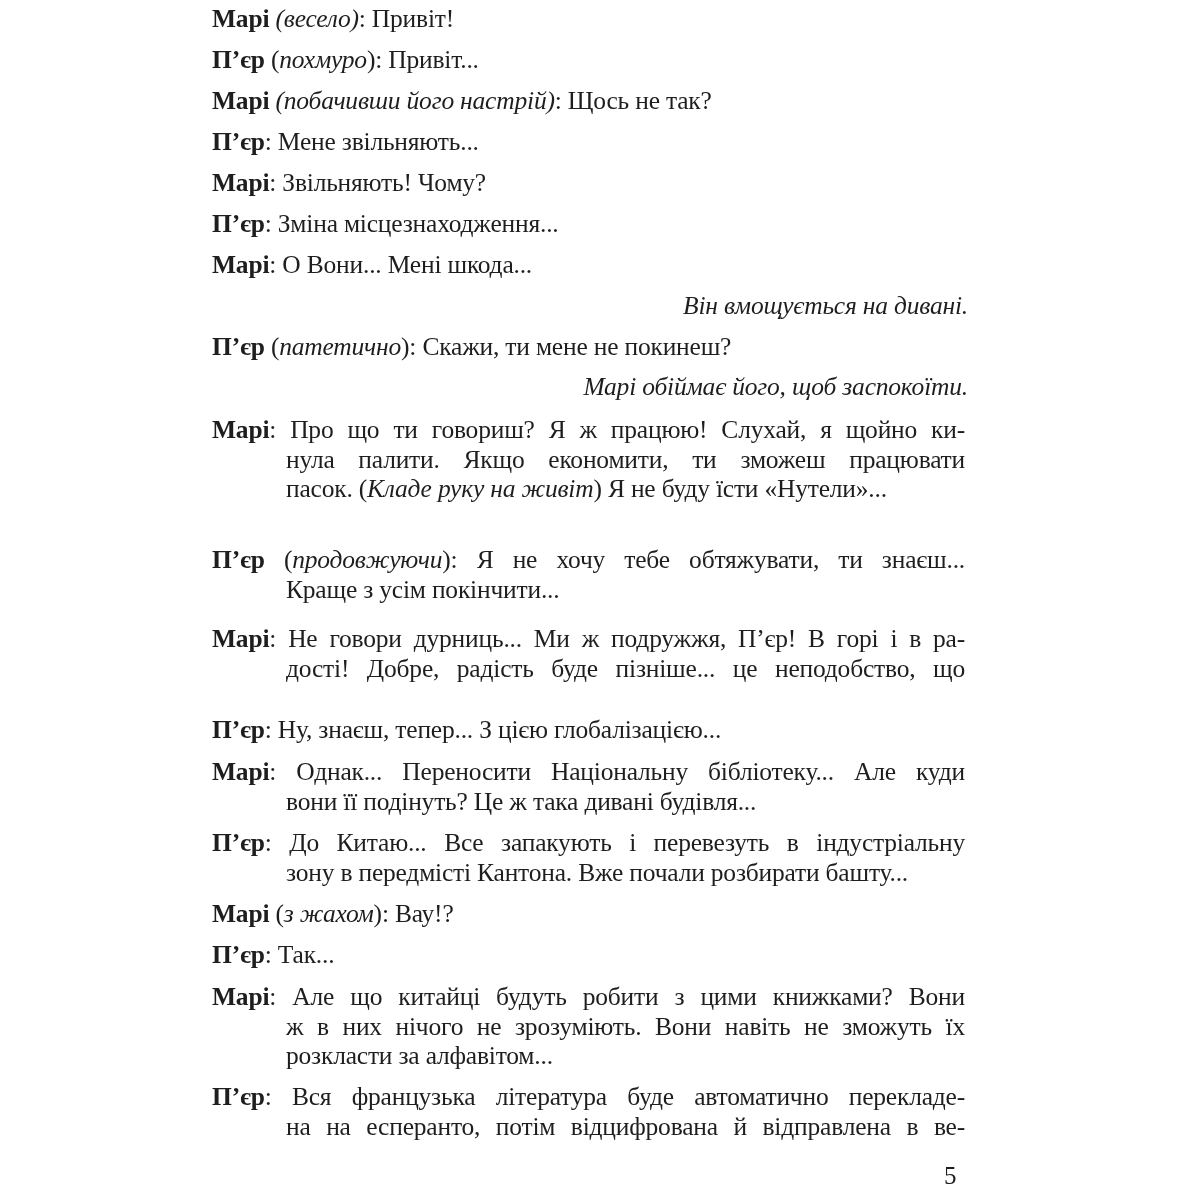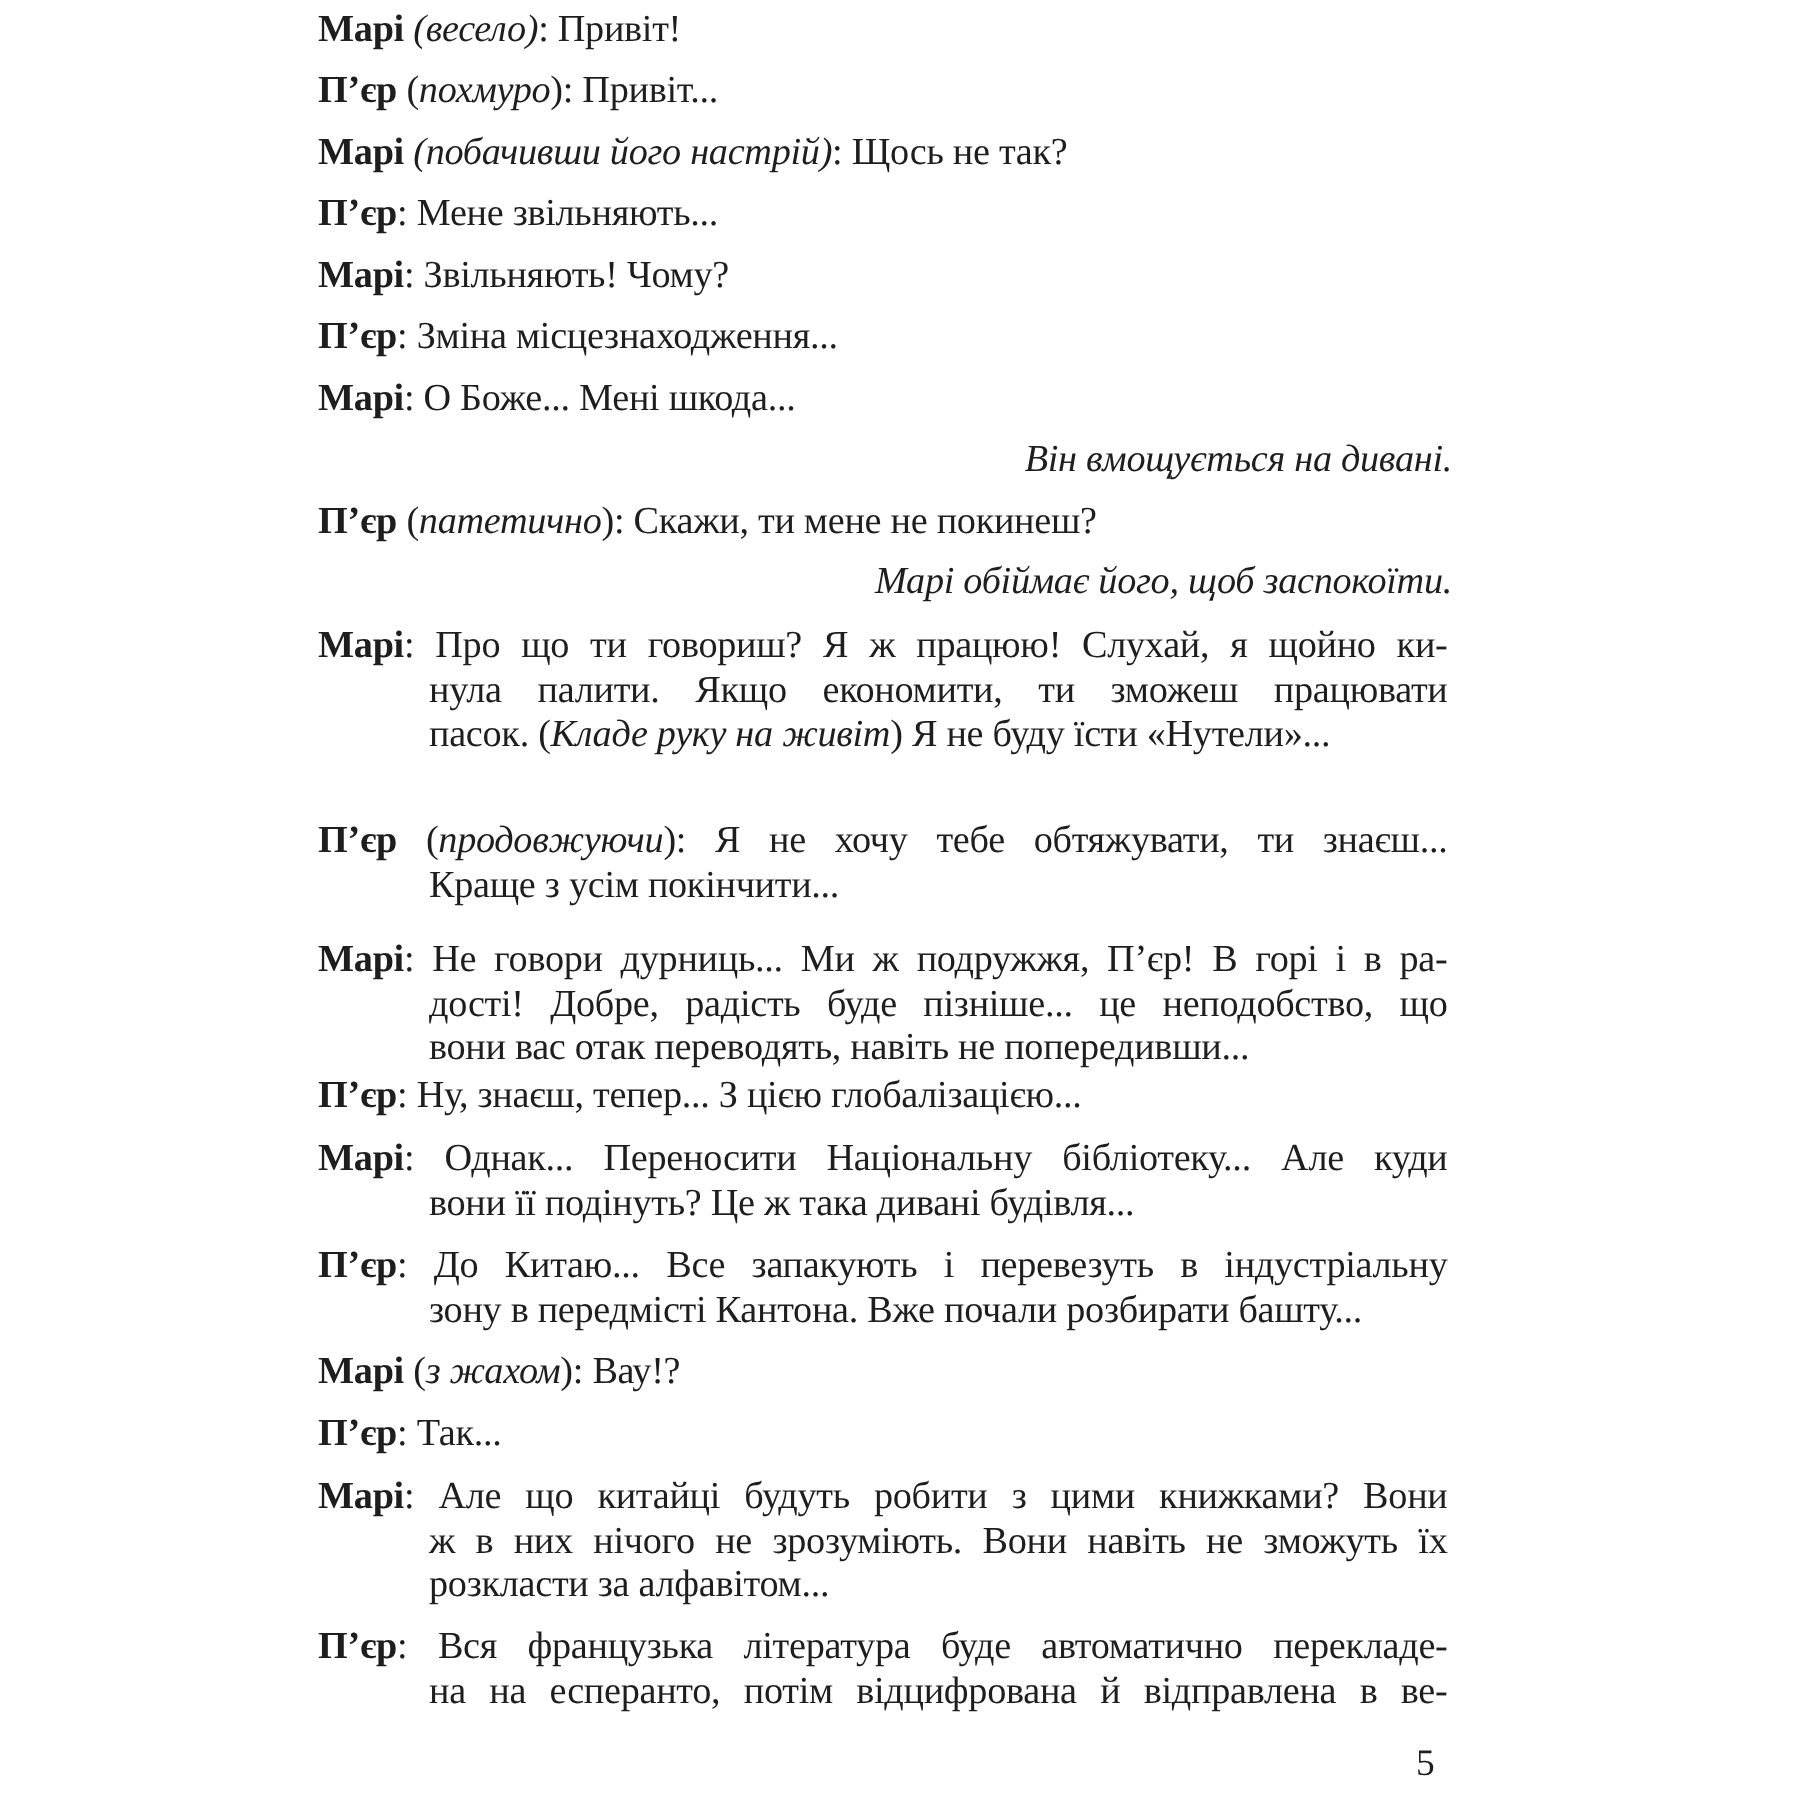--- a/index.html
+++ b/index.html
@@ -50,21 +50,21 @@
 
   <div class="line" style="top:168px">
     <span class="speaker">Марі</span><span>: Звільняють! Чому?</span>
   </div>
 
   <div class="line" style="top:209px">
     <span class="speaker">П’єр</span><span>: Зміна місцезнаходження...</span>
   </div>
 
   <div class="line" style="top:250px">
-    <span class="speaker">Марі</span><span>: О Боже... Мені шкода...</span>
+    <span class="speaker">Марі</span><span>: О Вони... Мені шкода...</span>
   </div>
 
   <div class="stage" style="top:291px">Він вмощується на дивані.</div>
 
   <div class="line" style="top:332px">
     <span class="speaker">П’єр</span>
     <span>(<span class="dir">патетично</span>)</span><span>: Скажи, ти мене не покинеш?</span>
   </div>
 
   <div class="stage" style="top:372px">Марі обіймає його, щоб заспокоїти.</div>
@@ -76,21 +76,20 @@
   </div>
 
   <div class="speech" style="top:545px">
     <span class="hyph-just"><span class="speaker">П’єр</span> <span>(<span class="dir">продовжуючи</span>)</span><span>: Я не хочу тебе обтяжувати, ти знаєш...</span></span>
     <span class="cont">Краще з усім покінчити...</span>
   </div>
 
   <div class="speech" style="top:624px">
     <span class="hyph-just"><span class="speaker">Марі</span><span>: Не говори дурниць... Ми ж подружжя, П’єр! В горі і в ра-</span></span>
     <span class="cont hyph-just">дості! Добре, радість буде пізніше... це неподобство, що</span>
-    <span class="cont">вони вас отак переводять, навіть не попередивши...</span>
   </div>
 
   <div class="line" style="top:715px">
     <span class="speaker">П’єр</span><span>: Ну, знаєш, тепер... З цією глобалізацією...</span>
   </div>
 
   <div class="speech" style="top:757px">
     <span class="hyph-just"><span class="speaker">Марі</span><span>: Однак... Переносити Національну бібліотеку... Але куди</span></span>
     <span class="cont">вони її подінуть? Це ж така дивані будівля...</span>
   </div>

